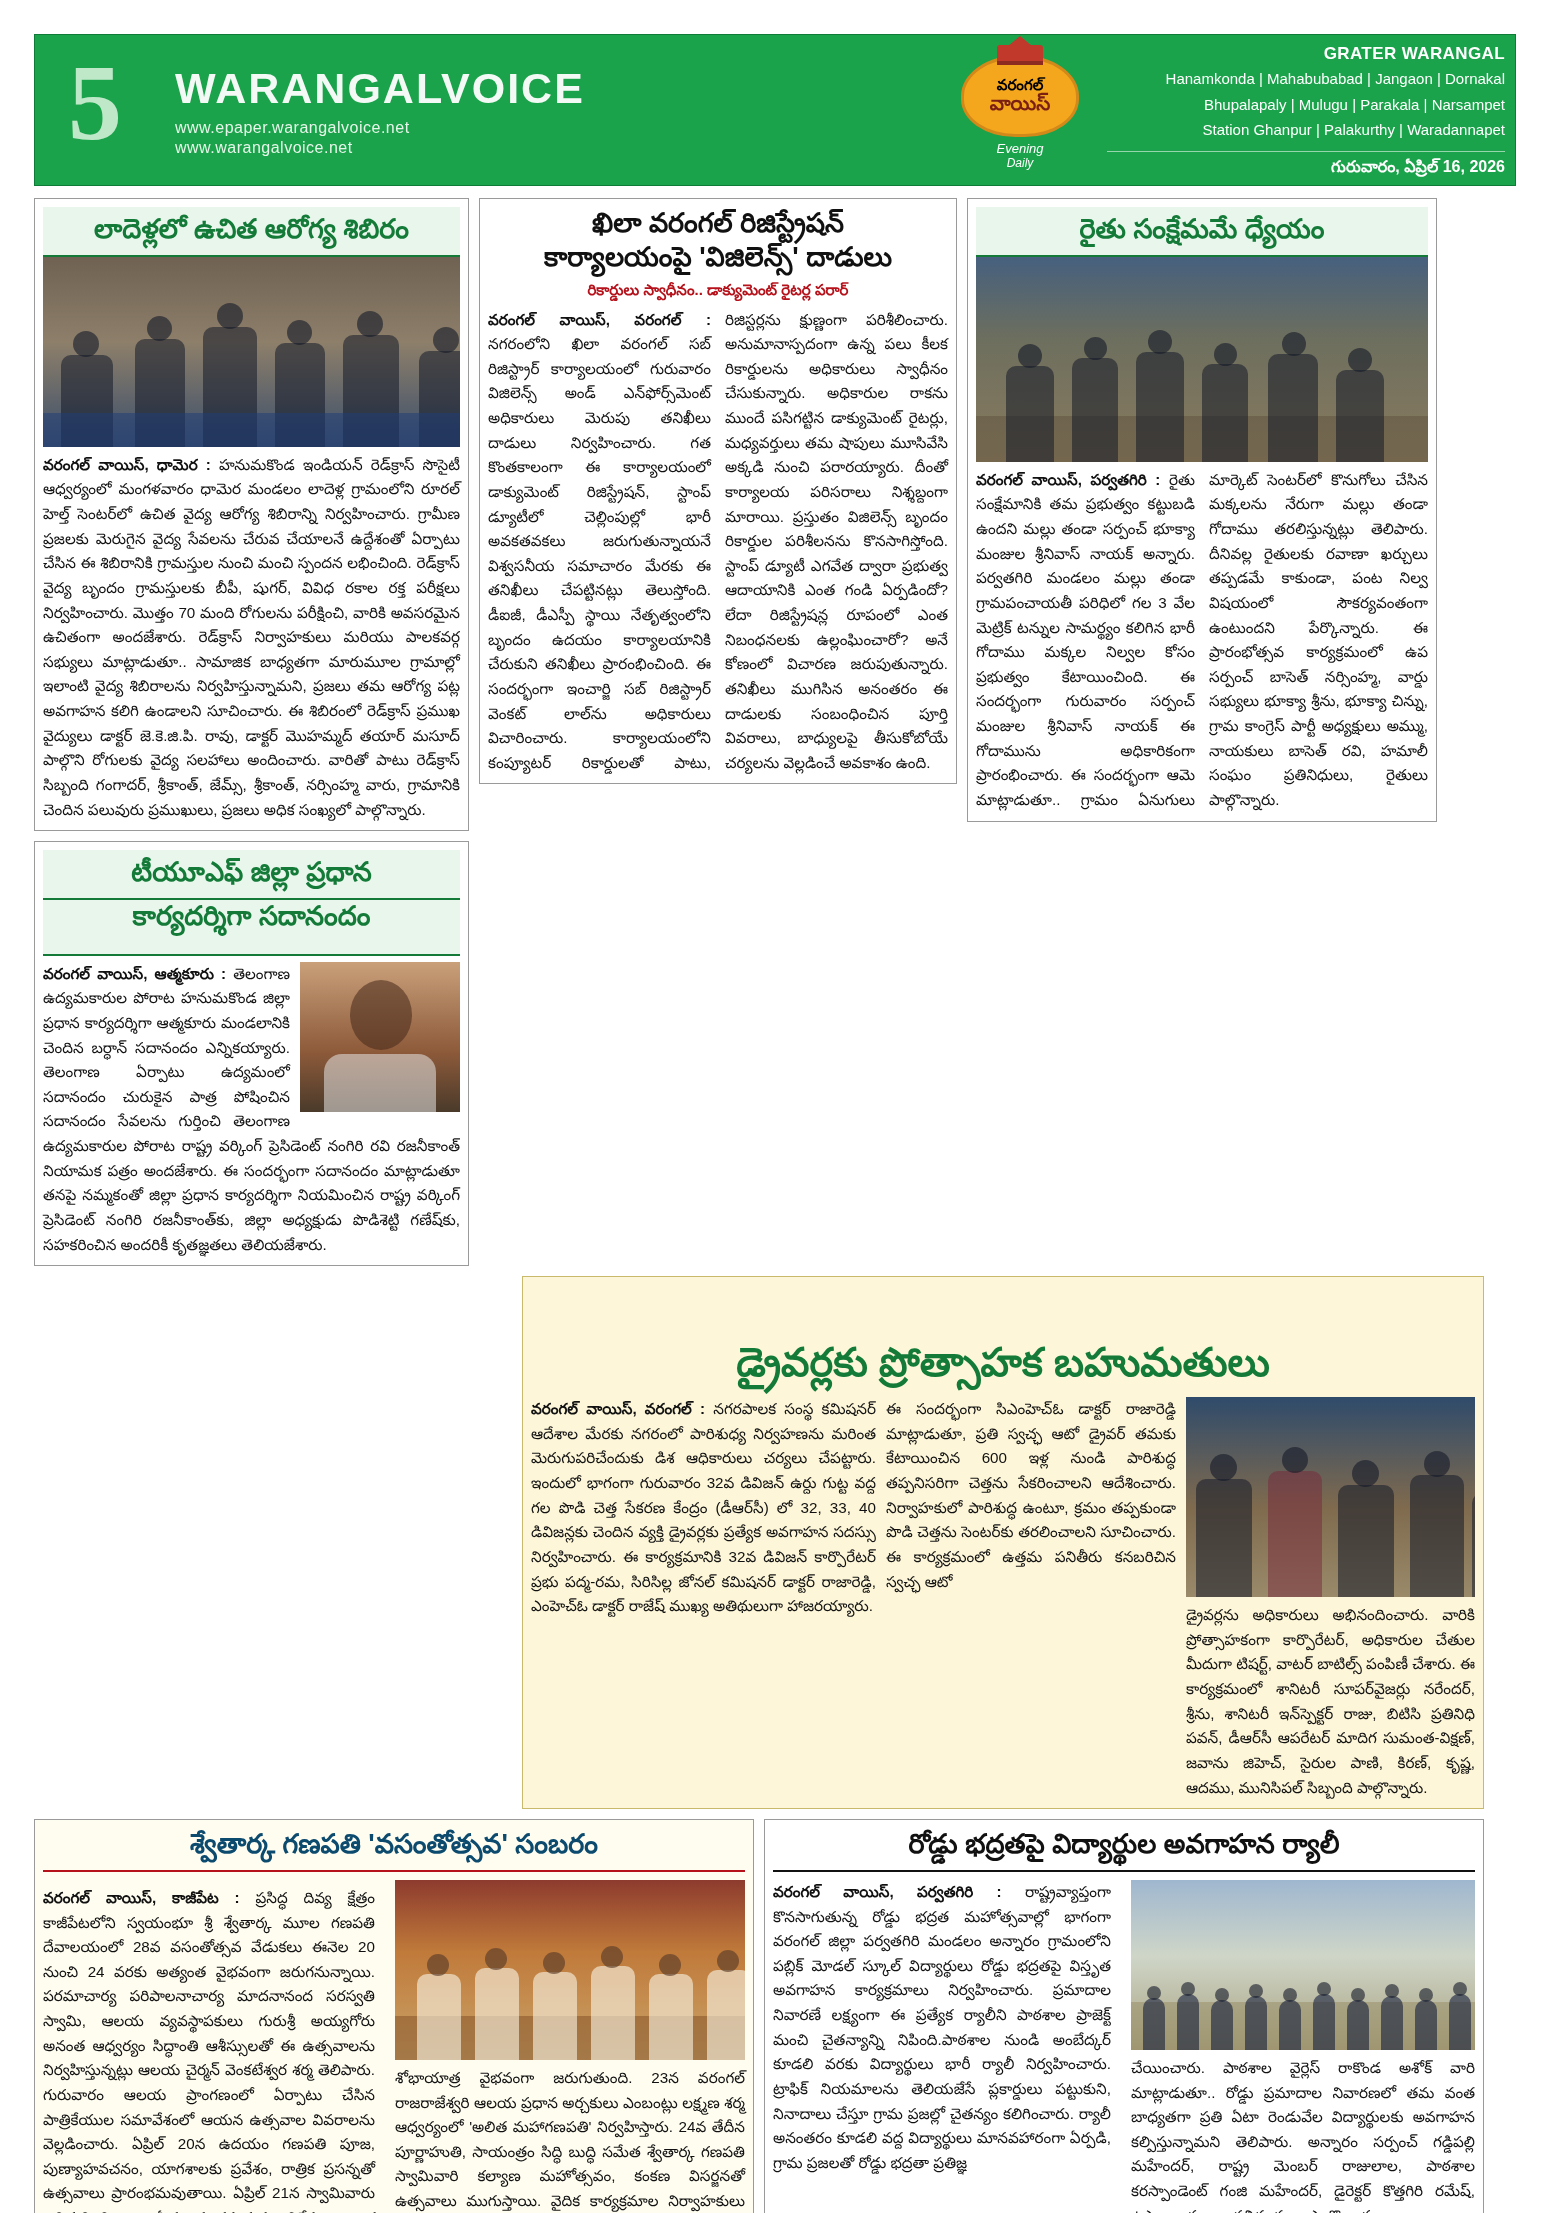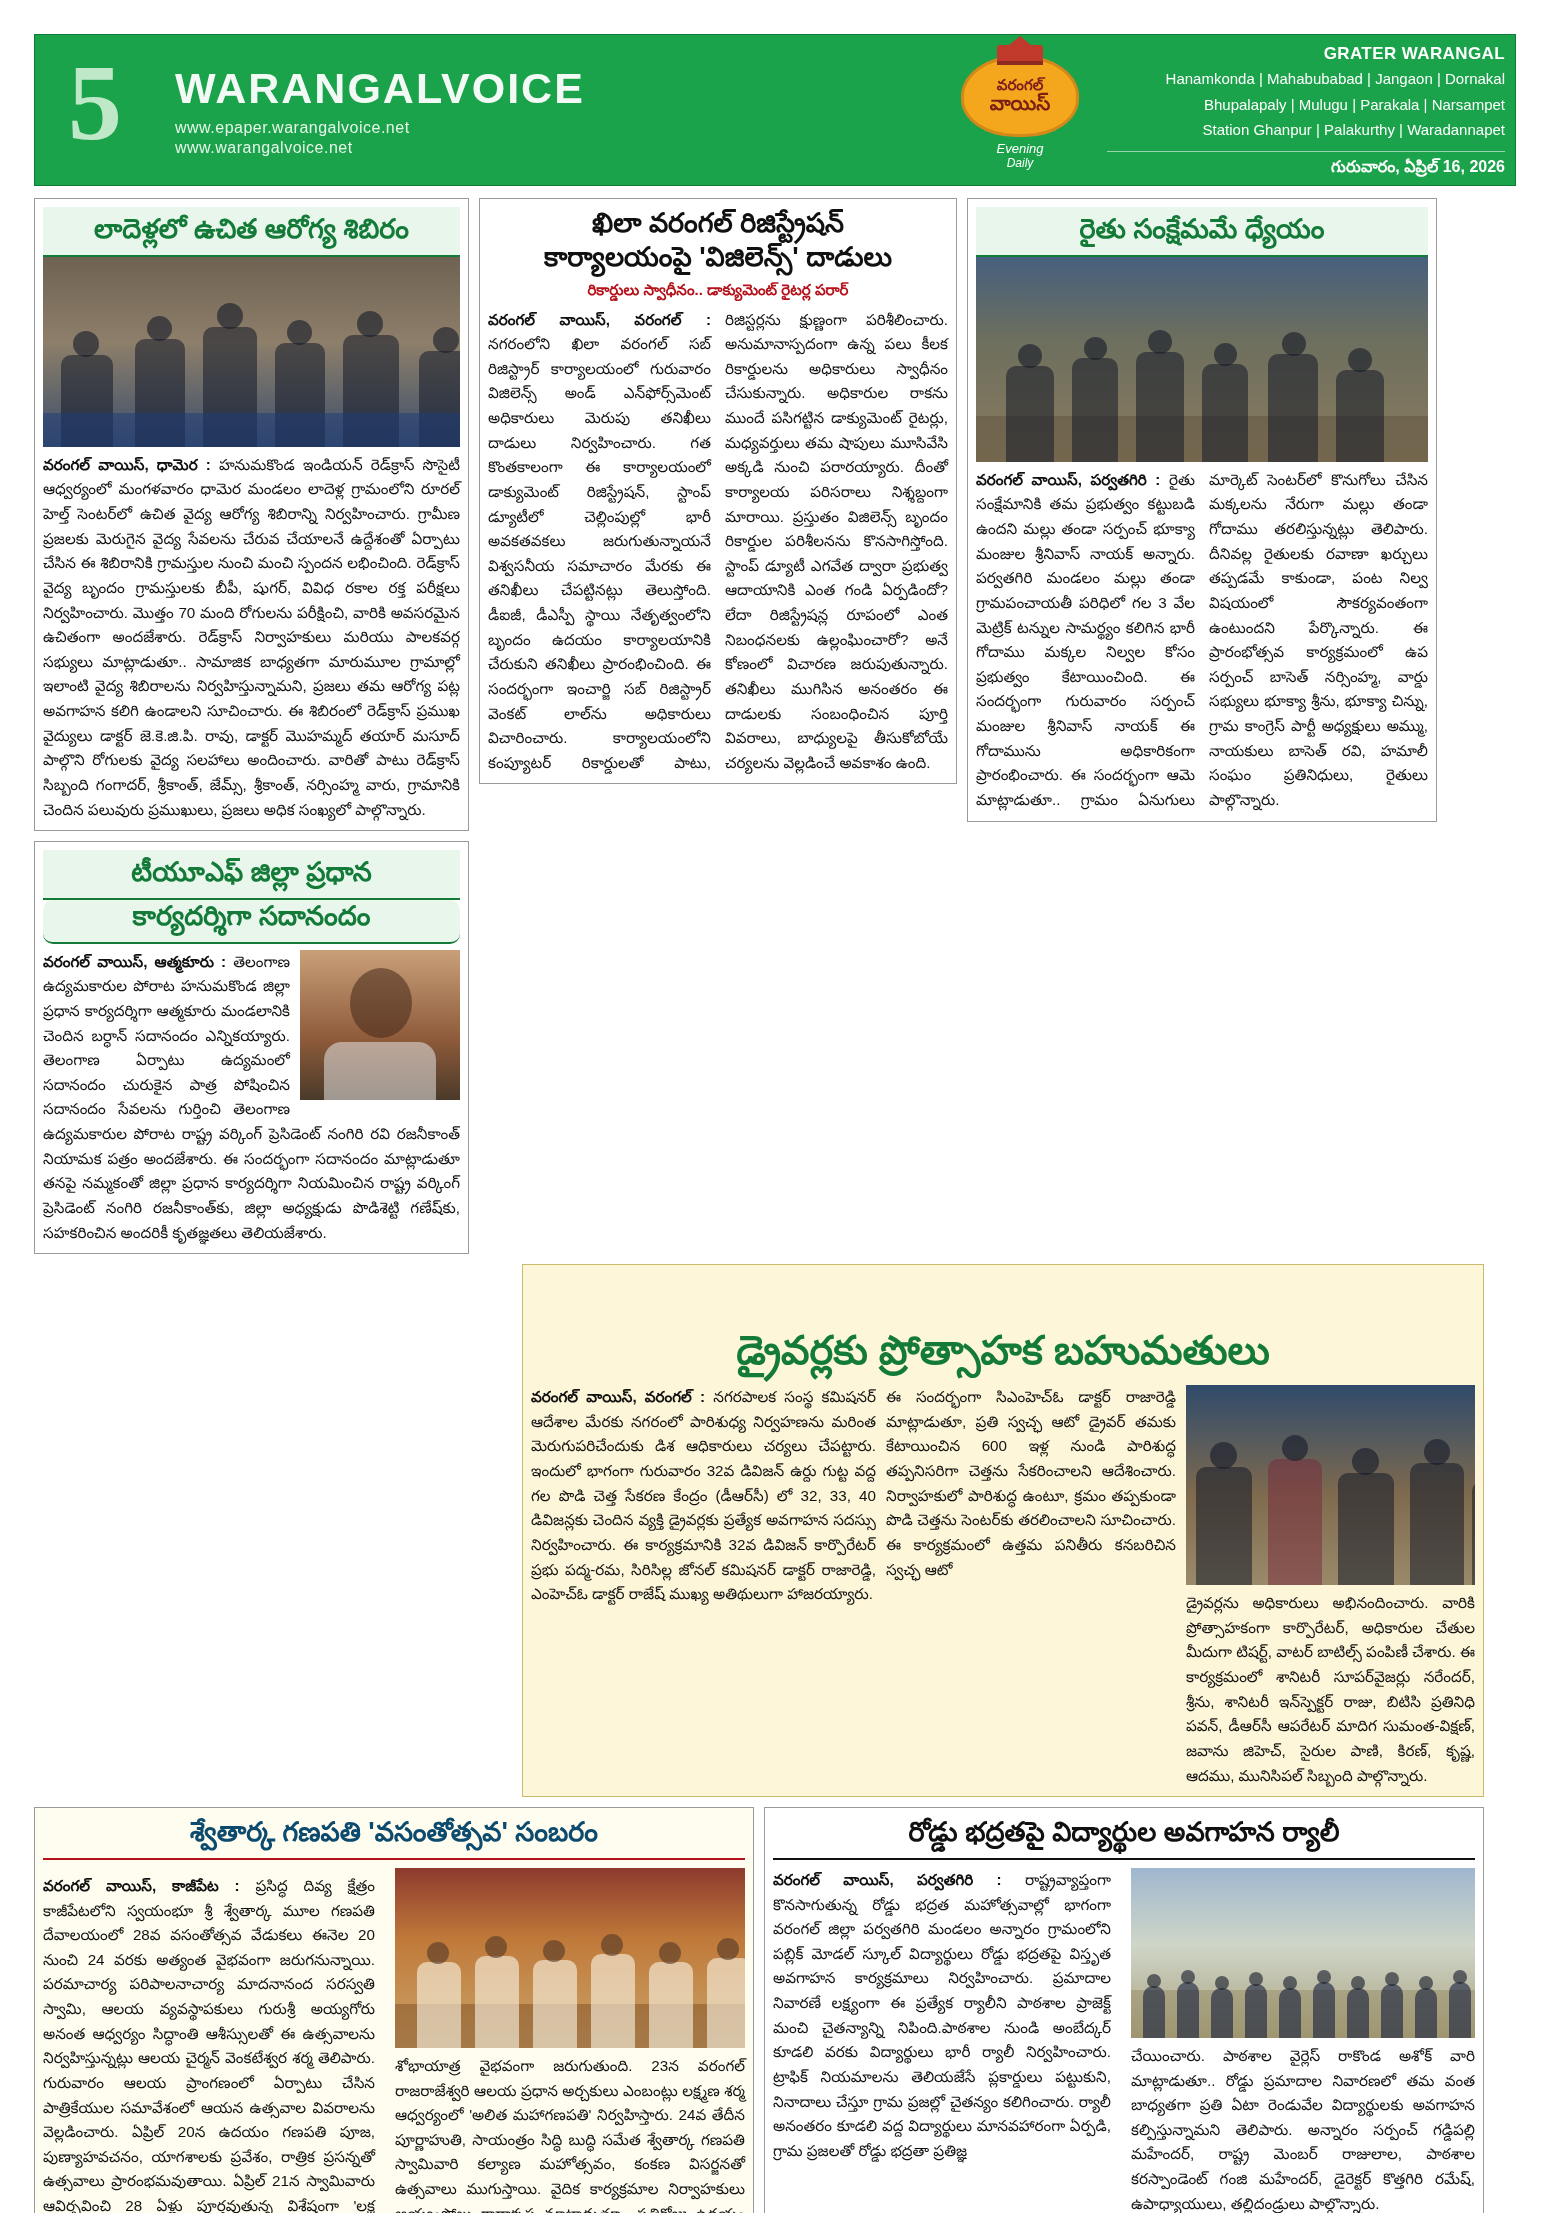--- a/index.html
+++ b/index.html
@@ -51,21 +51,21 @@
   }
   .logo-temple {
     width:46px; height:20px; background:#c0392b; border-radius:3px 3px 0 0;
     position:absolute; top:-13px; left:50%; transform:translateX(-50%);
     box-shadow:inset 0 -4px 0 #8e2b20;
   }
   .logo-temple:before {
     content:""; position:absolute; left:50%; top:-9px; transform:translateX(-50%);
     border-left:12px solid transparent; border-right:12px solid transparent; border-bottom:10px solid #c0392b;
   }
-  .logo-l1 { color:#7f1d1d; font-size:15px; font-weight:bold; line-height:1.05;text-align:right;}
+  .logo-l1 { color:#000000; font-size:15px; font-weight:bold; line-height:1.05;text-align:right;}
   .logo-l2 { color:#7a1f12; font-size:20px; font-weight:bold; line-height:1.05;}
   .logo-sub { color:#ffffff; font-size:13px; font-style:italic; margin-top:4px;}
   .logo-sub2 { color:#ffffff; font-size:12px; font-style:italic;}
 
   .mh-right {
     width:420px; padding:12px 10px 8px 12px; color:#fff; text-align:right;
     display:flex; flex-direction:column; justify-content:center;
   }
   .mh-right .gw { font-size:17px; font-weight:bold; letter-spacing:.4px; }
   .mh-right .towns { font-size:15px; line-height:1.45; margin-top:4px;}
@@ -181,21 +181,21 @@
           <div class="head" style="left:314px;bottom:110px;width:26px;height:26px;"></div>
           <div class="fig" style="left:376px;width:56px;height:96px;"></div>
           <div class="head" style="left:390px;bottom:94px;width:26px;height:26px;"></div>
           <div class="fig" style="left:0;bottom:0;width:100%;height:34px;background:rgba(30,60,120,.5);border-radius:0;"></div>
         </div>
         <div class="body-text"><span class="byline">వరంగల్ వాయిస్, ధామెర :</span> <span>హనుమకొండ ఇండియన్ రెడ్‌క్రాస్ సొసైటీ ఆధ్వర్యంలో మంగళవారం ధామెర మండలం లాదెళ్ల గ్రామంలోని రూరల్ హెల్త్ సెంటర్‌లో ఉచిత వైద్య ఆరోగ్య శిబిరాన్ని నిర్వహించారు. గ్రామీణ ప్రజలకు మెరుగైన వైద్య సేవలను చేరువ చేయాలనే ఉద్దేశంతో ఏర్పాటు చేసిన ఈ శిబిరానికి గ్రామస్తుల నుంచి మంచి స్పందన లభించింది. రెడ్‌క్రాస్ వైద్య బృందం గ్రామస్తులకు బీపీ, షుగర్, వివిధ రకాల రక్త పరీక్షలు నిర్వహించారు. మొత్తం 70 మంది రోగులను పరీక్షించి, వారికి అవసరమైన ఉచితంగా అందజేశారు. రెడ్‌క్రాస్ నిర్వాహకులు మరియు పాలకవర్గ సభ్యులు మాట్లాడుతూ.. సామాజిక బాధ్యతగా మారుమూల గ్రామాల్లో ఇలాంటి వైద్య శిబిరాలను నిర్వహిస్తున్నామని, ప్రజలు తమ ఆరోగ్య పట్ల అవగాహన కలిగి ఉండాలని సూచించారు. ఈ శిబిరంలో రెడ్‌క్రాస్ ప్రముఖ వైద్యులు డాక్టర్ జె.కె.జి.పి. రావు, డాక్టర్ మొహమ్మద్ తయార్ మసూద్ పాల్గొని రోగులకు వైద్య సలహాలు అందించారు. వారితో పాటు రెడ్‌క్రాస్ సిబ్బంది గంగాదర్, శ్రీకాంత్, జేమ్స్, శ్రీకాంత్, నర్సింహ్మ వారు, గ్రామానికి చెందిన పలువురు ప్రముఖులు, ప్రజలు అధిక సంఖ్యలో పాల్గొన్నారు.</span></div>
       </div>
 
       <div class="box">
         <div class="headline hl-green hl-band">టీయూఎఫ్ జిల్లా ప్రధాన</div>
-        <div class="headline hl-green" style="background:#e9f6ec;border-bottom:2px solid #137a38;padding:0 4px 8px;border-radius:10px;">కార్యదర్శిగా సదానందం</div>
+        <div class="headline hl-green" style="background:#e9f6ec;border-bottom:2px solid #137a38;padding:0 4px 20px;">కార్యదర్శిగా సదానందం</div>
         <div class="body-text">
           <div class="photo portrait">
             <div class="head" style="left:50px;top:18px;width:62px;height:70px;background:rgba(70,40,25,.55);border-radius:50%;"></div>
             <div class="fig" style="left:24px;width:112px;height:58px;background:rgba(230,230,230,.55);border-radius:18px 18px 0 0;"></div>
           </div>
           <span class="byline">వరంగల్ వాయిస్, ఆత్మకూరు :</span> <span>తెలంగాణ ఉద్యమకారుల పోరాట హనుమకొండ జిల్లా ప్రధాన కార్యదర్శిగా ఆత్మకూరు మండలానికి చెందిన బర్ధాన్ సదానందం ఎన్నికయ్యారు. తెలంగాణ ఏర్పాటు ఉద్యమంలో సదానందం చురుకైన పాత్ర పోషించిన సదానందం సేవలను గుర్తించి తెలంగాణ ఉద్యమకారుల పోరాట రాష్ట్ర వర్కింగ్ ప్రెసిడెంట్ నంగిరి రవి రజనీకాంత్ నియామక పత్రం అందజేశారు. ఈ సందర్భంగా సదానందం మాట్లాడుతూ తనపై నమ్మకంతో జిల్లా ప్రధాన కార్యదర్శిగా నియమించిన రాష్ట్ర వర్కింగ్ ప్రెసిడెంట్ నంగిరి రజనీకాంత్‌కు, జిల్లా అధ్యక్షుడు పొడిశెట్టి గణేష్‌కు, సహకరించిన అందరికీ కృతజ్ఞతలు తెలియజేశారు.</span>
         </div>
       </div>
 
     </div>

